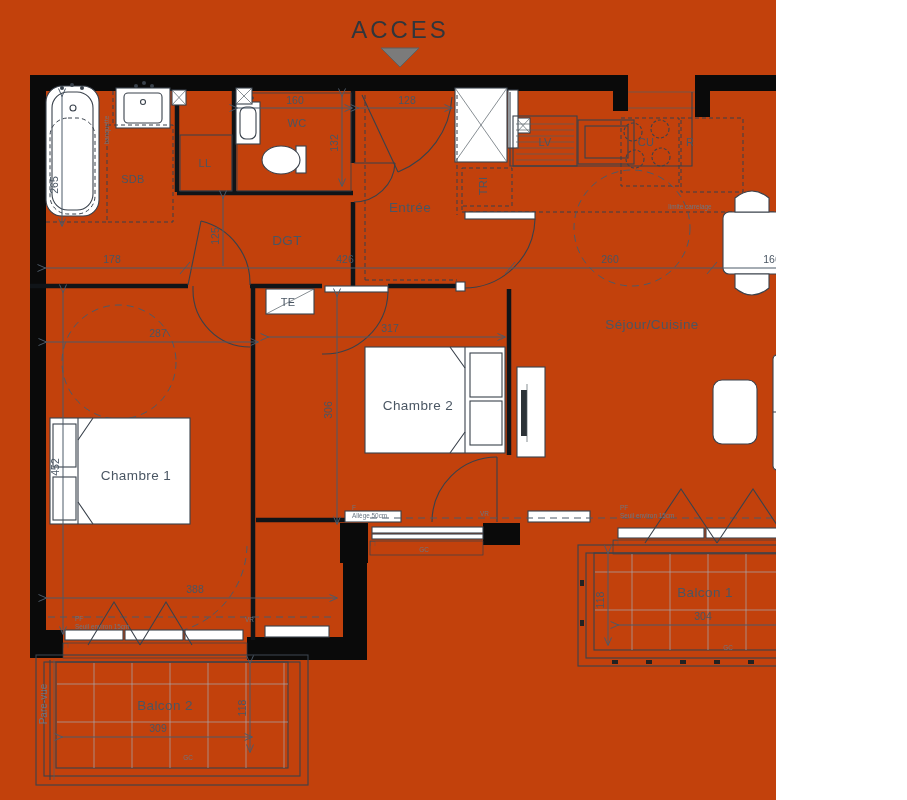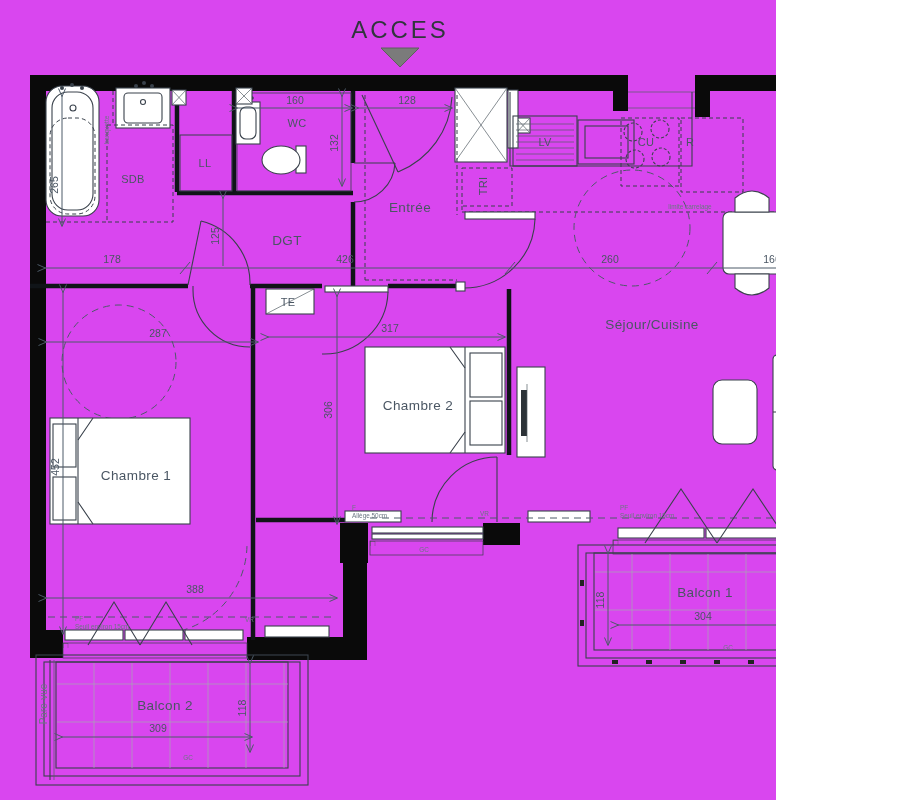--- a/index.html
+++ b/index.html
@@ -1,16 +1,16 @@
 <!DOCTYPE html>
 <html><head>
 <meta charset="utf-8">
 <style>
   html,body{margin:0;padding:0;background:#ffffff;}
-  .stage{position:relative;width:776px;height:800px;background:#d946ef;overflow:hidden;
+  .stage{position:relative;width:776px;height:800px;background:#c2410c;overflow:hidden;
          font-family:"Liberation Sans","DejaVu Sans",sans-serif;}
   svg{position:absolute;left:0;top:0;}
   text{font-family:"Liberation Sans","DejaVu Sans",sans-serif;fill:#4a5663;}
   .t-room{font-size:13.5px;letter-spacing:.4px;}
   .t-small{font-size:11px;letter-spacing:.3px;}
   .t-dim{font-size:10.5px;}
   .t-tiny{font-size:6.4px;fill:#6b7682;}
   .t-acces{font-size:24px;letter-spacing:3px;fill:#30363c;font-weight:500;}
   .ln{stroke:#39414b;stroke-width:1.1;fill:none;}
   .ln-thin{stroke:#555e66;stroke-width:.7;fill:none;}

